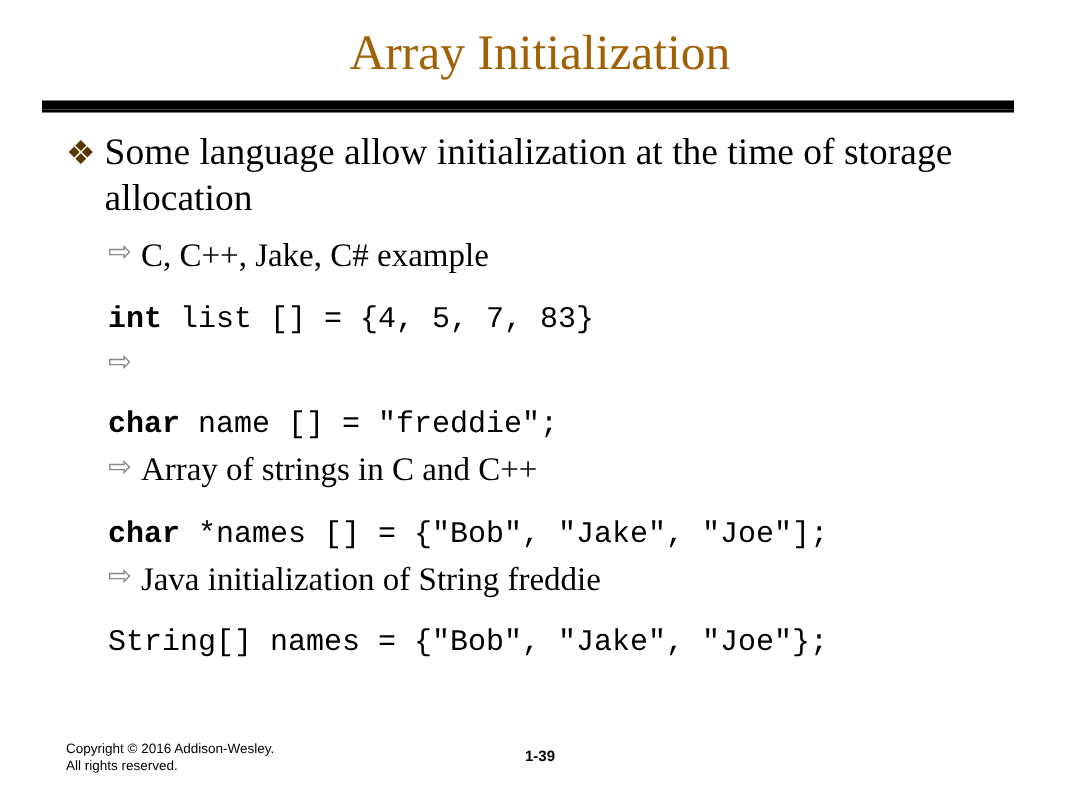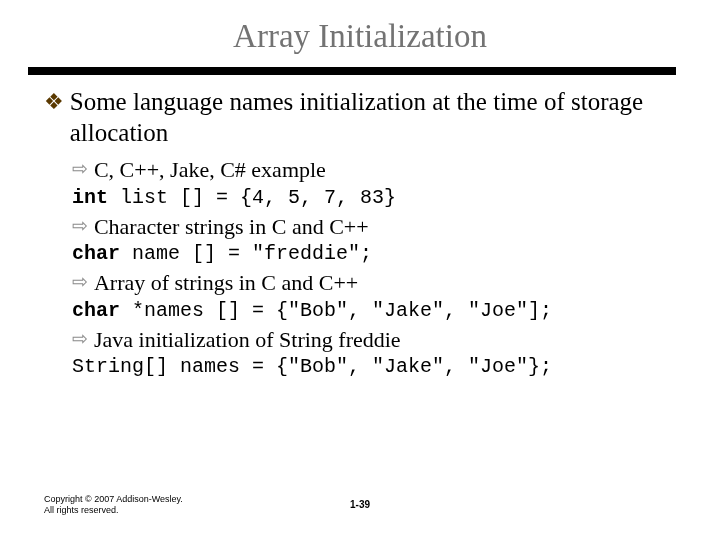--- a/index.html
+++ b/index.html
@@ -14,21 +14,21 @@
   }
   .slide {
     position: relative;
     width: 720px;
     height: 540px;
     box-sizing: border-box;
   }
   .title {
     text-align: center;
     font-size: 33px;
-    color: #737373;
+    color: #a16207;
     padding-top: 18px;
     padding-bottom: 12px;
     font-weight: normal;
     border-radius: 32px;
   }
   .rule-outer {
     margin: 0 44px 0 28px;
     height: 6px;
     background: #000;
     position: relative;
@@ -67,21 +67,21 @@
     flex: 0 0 auto;
     font-size: 19px;
     color: #8a8a8a;
     padding-right: 6px;
     line-height: 1.35;
   }
   .code {
     font-family: "Courier New", Courier, monospace;
     font-size: 20px;
     margin-left: 28px;
-    margin-top: 2px;
+    margin-top: 18px;
     margin-bottom: 2px;
     white-space: pre;
   }
   .code .kw {
     font-weight: bold;
   }
   .footer {
     position: absolute;
     left: 44px;
     bottom: 24px;
@@ -110,45 +110,44 @@
   <div class="title">Array Initialization</div>
 
   <div class="rule-outer">
     <div class="rule-inner"></div>
   </div>
 
   <div class="content">
 
     <div class="bullet-l1">
       <span class="marker">❖</span>
-      <span>Some language names initialization at the time of storage allocation</span>
+      <span>Some language allow initialization at the time of storage allocation</span>
     </div>
 
     <div class="bullet-l2">
       <span class="marker">⇨</span>
       <span>C, C++, Jake, C# example</span>
     </div>
     <div class="code"><span class="kw">int</span><span> list [] = {4, 5, 7, 83}</span></div>
 
     <div class="bullet-l2">
       <span class="marker">⇨</span>
-      <span>Character strings in C and C++</span>
     </div>
     <div class="code"><span class="kw">char</span><span> name [] = "freddie";</span></div>
 
     <div class="bullet-l2">
       <span class="marker">⇨</span>
       <span>Array of strings in C and C++</span>
     </div>
     <div class="code"><span class="kw">char</span><span> *names [] = {"Bob", "Jake", "Joe"];</span></div>
 
     <div class="bullet-l2">
       <span class="marker">⇨</span>
       <span>Java initialization of String freddie</span>
     </div>
     <div class="code"><span class="kw"></span><span>String[] names = {"Bob", "Jake", "Joe"};</span></div>
 
   </div>
 
-  <div class="footer">Copyright © 2007 Addison-Wesley. All rights reserved.</div>
+  <div class="footer">Copyright © 2016 Addison-Wesley. All rights reserved.</div>
   <div class="pagenum">1-39</div>
 
 </div>
 
 </body></html>

